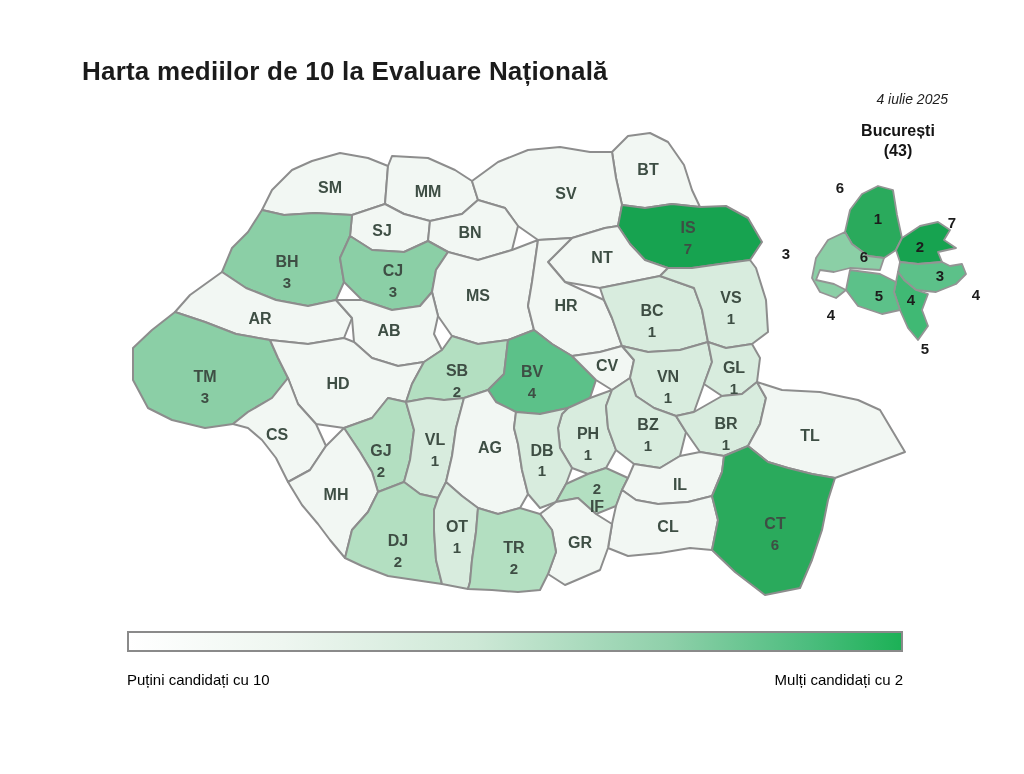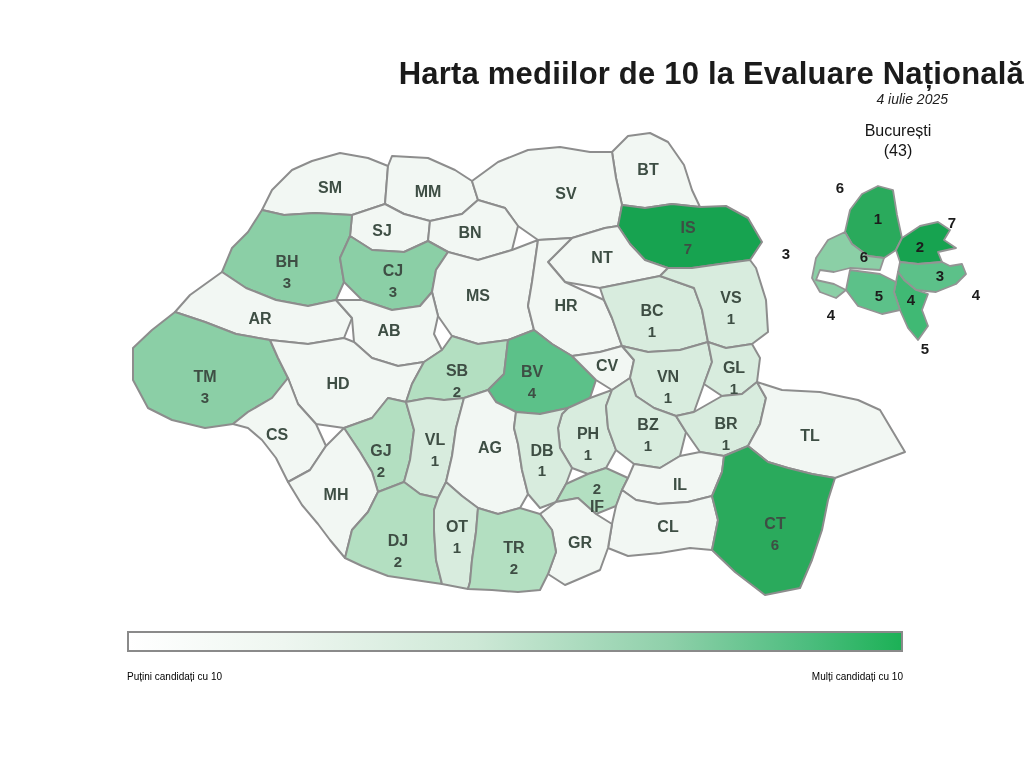--- a/index.html
+++ b/index.html
@@ -1,42 +1,42 @@
 <!DOCTYPE html>
 <html><head>
 <meta charset="utf-8">
 <style>
   html,body{margin:0;padding:0;background:#ffffff;}
   .page{
     position:relative;width:1024px;height:774px;background:#ffffff;
     font-family:"Liberation Sans",sans-serif;overflow:hidden;
   }
   .page-title{
-    position:absolute;top:56px;left:82px;width:942px;text-align:right;
-    font-size:31px;font-weight:bold;color:#1b1b1b;letter-spacing:.2px;
+    position:absolute;top:56px;left:82px;width:942px;text-align:left;
+    font-size:26px;font-weight:bold;color:#1b1b1b;letter-spacing:.2px;
   }
   .date-label{
     position:absolute;top:91px;left:778px;width:170px;text-align:right;
     font-size:14px;font-style:italic;font-weight:500;color:#1e1e1e;
   }
   .bucharest-heading{
     position:absolute;top:121px;left:822px;width:152px;text-align:center;
-    font-size:16px;font-weight:normal;color:#141414;line-height:20px;
+    font-size:16px;font-weight:bold;color:#141414;line-height:20px;
   }
   #map-svg{position:absolute;left:0;top:0;}
   .county-code{font:700 16px "Liberation Sans",sans-serif;fill:#3e4e44;text-anchor:middle;}
   .county-value{font:700 15px "Liberation Sans",sans-serif;fill:#3e4e44;text-anchor:middle;}
   .sector-num{font:700 15px "Liberation Sans",sans-serif;fill:#1c1c1c;text-anchor:middle;}
   .outer-val{font:700 15px "Liberation Sans",sans-serif;fill:#1c1c1c;text-anchor:middle;}
   .legend-bar{
     position:absolute;left:127px;top:631px;width:772px;height:17px;
     border:2px solid #8a8a8a;
     background:linear-gradient(to right,#ffffff,#eef6f0 20%,#cde8d6 45%,#8fd0aa 70%,#4cbd7e 88%,#1cb156 100%);
   }
-  .legend-label{position:absolute;top:671px;font-size:10px;color:#000000;}
+  .legend-label{position:absolute;top:671px;font-size:15px;color:#000000;}
   .legend-label.min{left:127px;text-align:left;}
   .legend-label.max{left:603px;width:300px;text-align:right;}
 </style>
 </head>
 <body>
 
 <div class="page">
   <div class="page-title">Harta mediilor de 10 la Evaluare Națională</div>
   <div class="date-label">4 iulie 2025</div>
   <div class="bucharest-heading">
@@ -163,14 +163,14 @@
       <text x="911" y="305" class="sector-num">4</text>
       <text x="925" y="354" class="outer-val">5</text>
       <text x="879" y="301" class="sector-num">5</text>
       <text x="831" y="320" class="outer-val">4</text>
       <text x="864" y="262" class="sector-num">6</text>
       <text x="786" y="259" class="outer-val">3</text>
     </svg>
 
   <div class="legend-bar"></div>
   <div class="legend-label min">Puțini candidați cu 10</div>
-  <div class="legend-label max">Mulți candidați cu 10</div>
+  <div class="legend-label max">Mulți candidați cu 2</div>
 </div>
 
 </body></html>

